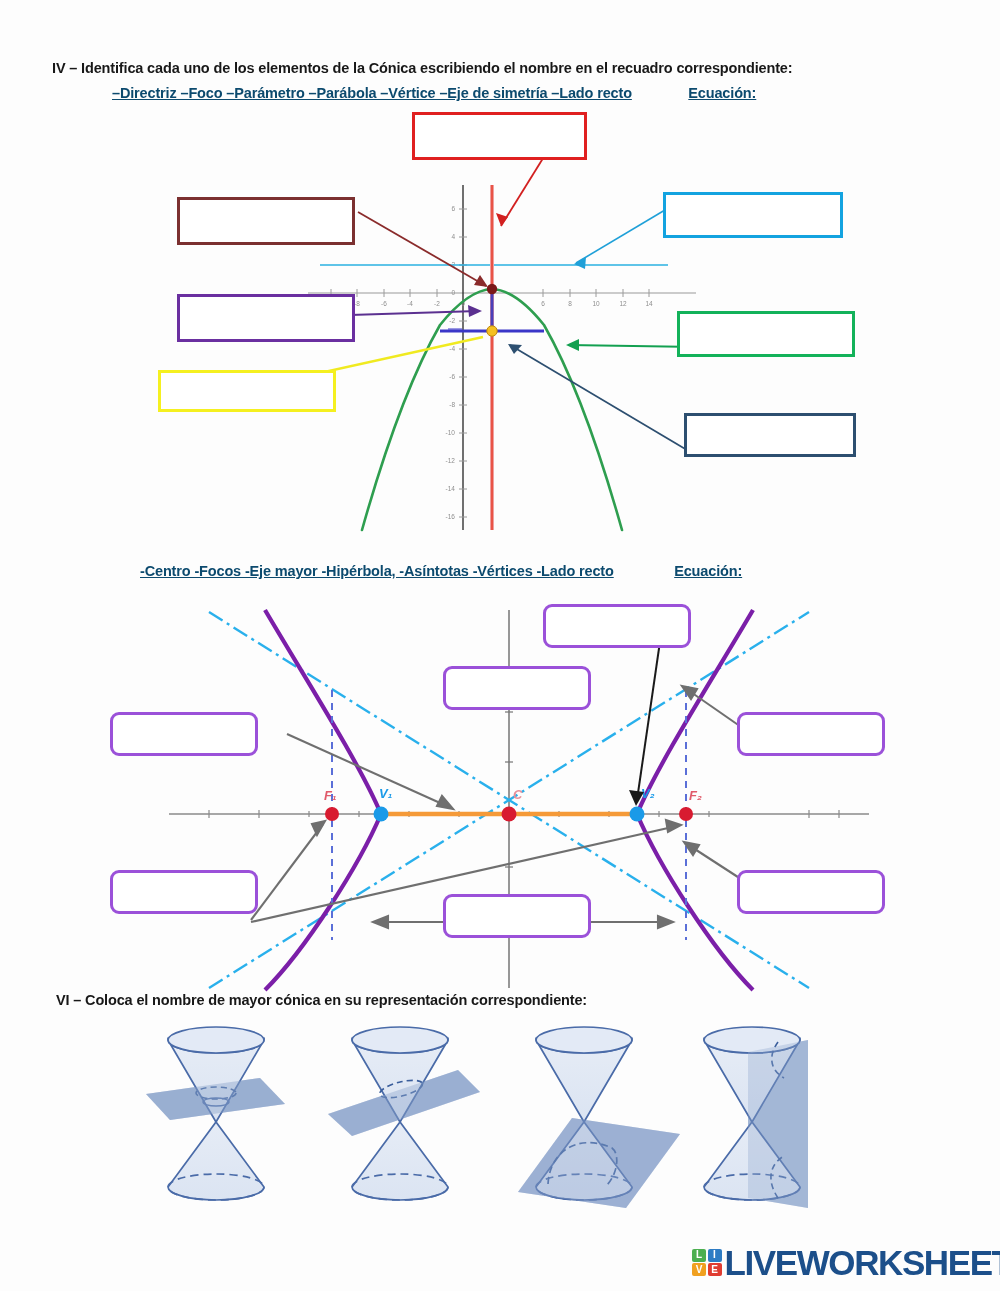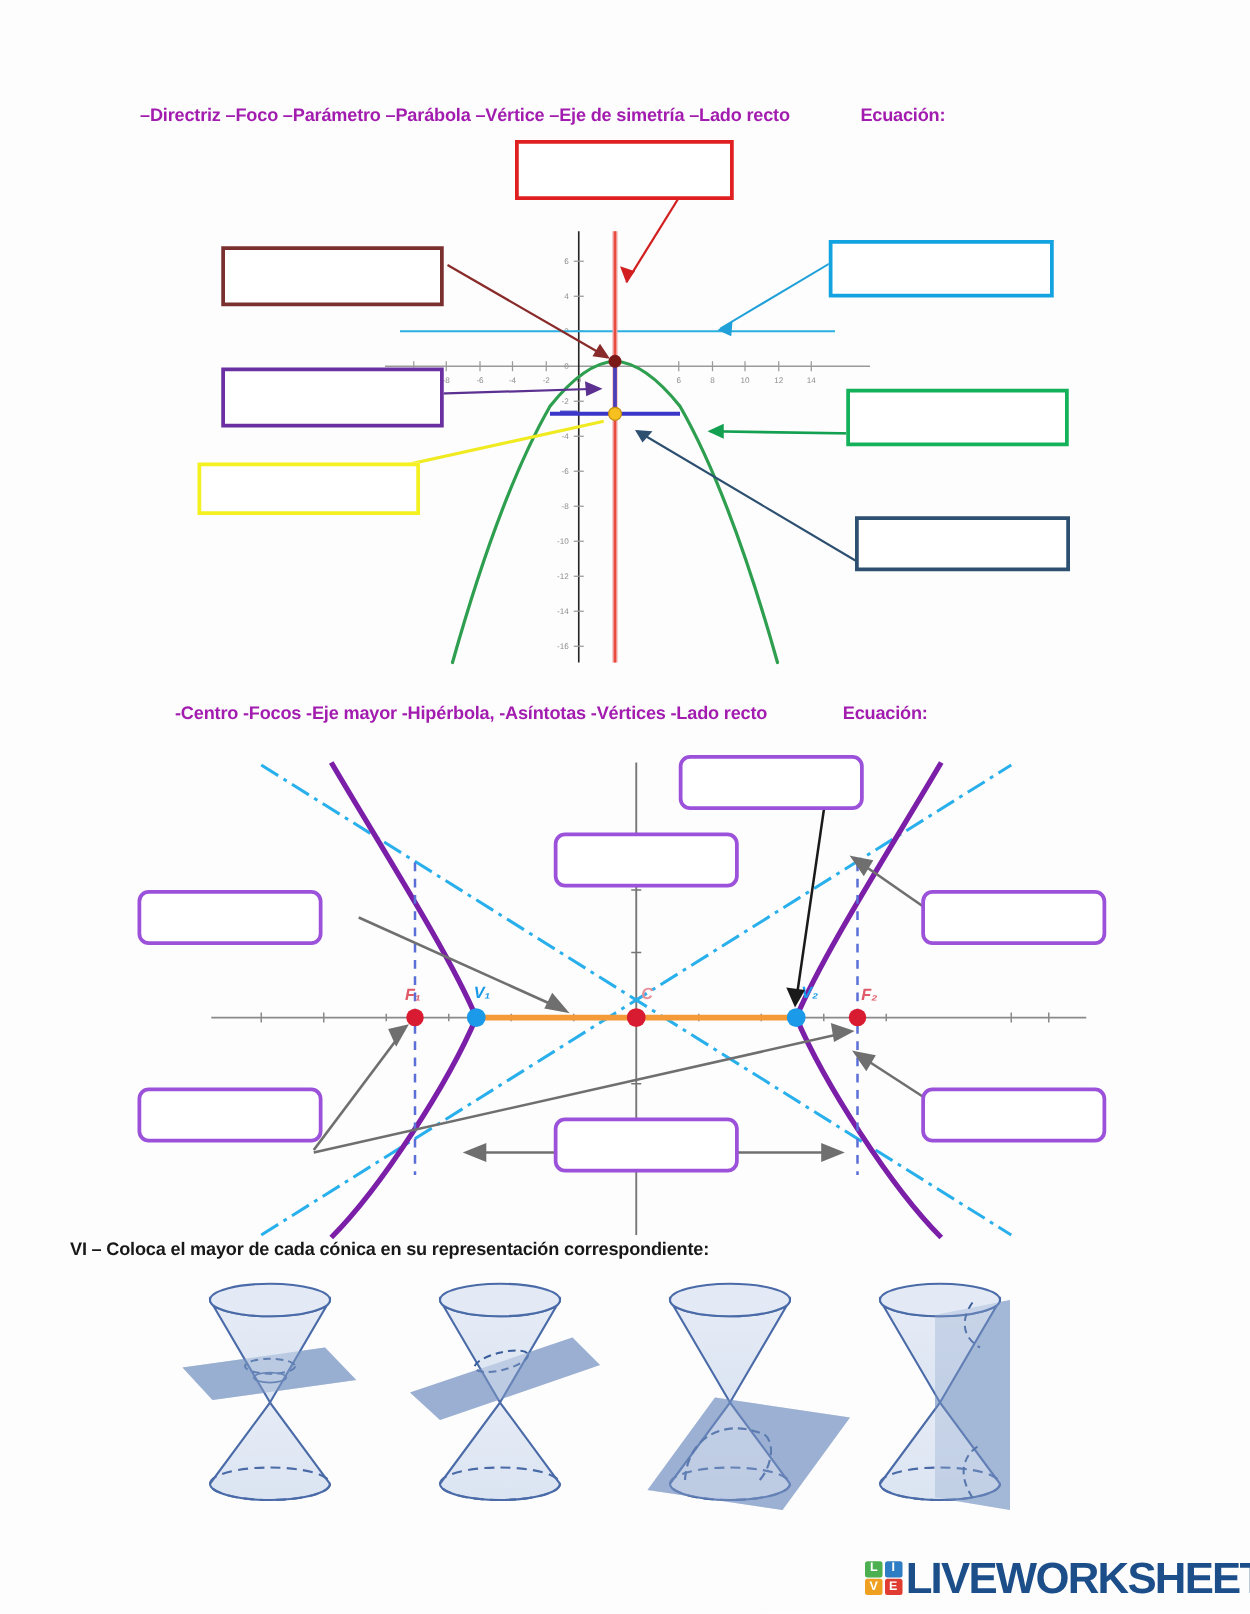--- a/index.html
+++ b/index.html
@@ -24,23 +24,24 @@
   .heading-line1 {
     font-size: 14.5px;
     font-weight: bold;
     color: #181818;
     letter-spacing: -0.15px;
     white-space: nowrap;
   }
   .heading-line2 {
     font-size: 14.5px;
     font-weight: bold;
-    color: #a21caf;
+    color: #0c4a6e;
     letter-spacing: -0.15px;
     white-space: nowrap;
+    text-decoration: underline;
   }
   .eq-label { display: inline-block; }
   
   .abox {
     position: absolute;
     background: #ffffff;
     box-sizing: border-box;
   }
   .abox.sq { border-width: 3px; border-style: solid; }
   .abox.round { border-width: 3px; border-style: solid; border-radius: 9px; }
@@ -79,20 +80,23 @@
     color: #1c4f8a;
     letter-spacing: -1.4px;
     line-height: 1;
   }
 </style>
 </head>
 <body>
 
 <div class="page">
 
+  <div class="heading-block" style="left:52px; top:60px;">
+    <div class="heading-line1">IV – Identifica cada uno de los elementos de la Cónica escribiendo el nombre en el recuadro correspondiente:</div>
+  </div>
   <div class="heading-block" style="left:112px; top:84px;">
     <span class="heading-line2">–Directriz –Foco –Parámetro –Parábola –Vértice –Eje de simetría –Lado recto</span>
     <span class="heading-line2 eq-label" style="margin-left:52px;">Ecuación:</span>
   </div>
 
   <div class="graph" style="left:300px; top:185px; width:400px; height:345px;">
     <svg width="400" height="345" viewBox="0 0 400 345">
 
       <g>
         <line x1="8" y1="108" x2="396" y2="108" stroke="#9a9a9a" stroke-width="1.1"></line>
@@ -334,21 +338,21 @@
 
   <div class="abox round" style="left:543px; top:604px; width:148px; height:44px; border-color:#9b51d9;"></div>
   <div class="abox round" style="left:443px; top:666px; width:148px; height:44px; border-color:#9b51d9;"></div>
   <div class="abox round" style="left:110px; top:712px; width:148px; height:44px; border-color:#9b51d9;"></div>
   <div class="abox round" style="left:110px; top:870px; width:148px; height:44px; border-color:#9b51d9;"></div>
   <div class="abox round" style="left:443px; top:894px; width:148px; height:44px; border-color:#9b51d9;"></div>
   <div class="abox round" style="left:737px; top:712px; width:148px; height:44px; border-color:#9b51d9;"></div>
   <div class="abox round" style="left:737px; top:870px; width:148px; height:44px; border-color:#9b51d9;"></div>
 
   <div class="heading-block" style="left:56px; top:992px;">
-    <div class="heading-line1">VI – Coloca el mayor de cada cónica en su representación correspondiente:</div>
+    <div class="heading-line1">VI – Coloca el nombre de mayor cónica en su representación correspondiente:</div>
   </div>
 
   <div class="graph" style="left:120px; top:1022px; width:760px; height:190px;">
     <svg width="760" height="190" viewBox="0 0 760 190">
       <defs>
         <linearGradient id="coneFill" x1="0" y1="0" x2="0" y2="1">
           <stop offset="0%" stop-color="#e6ecf6"></stop>
           <stop offset="100%" stop-color="#dbe4f2"></stop>
         </linearGradient>
       </defs>

